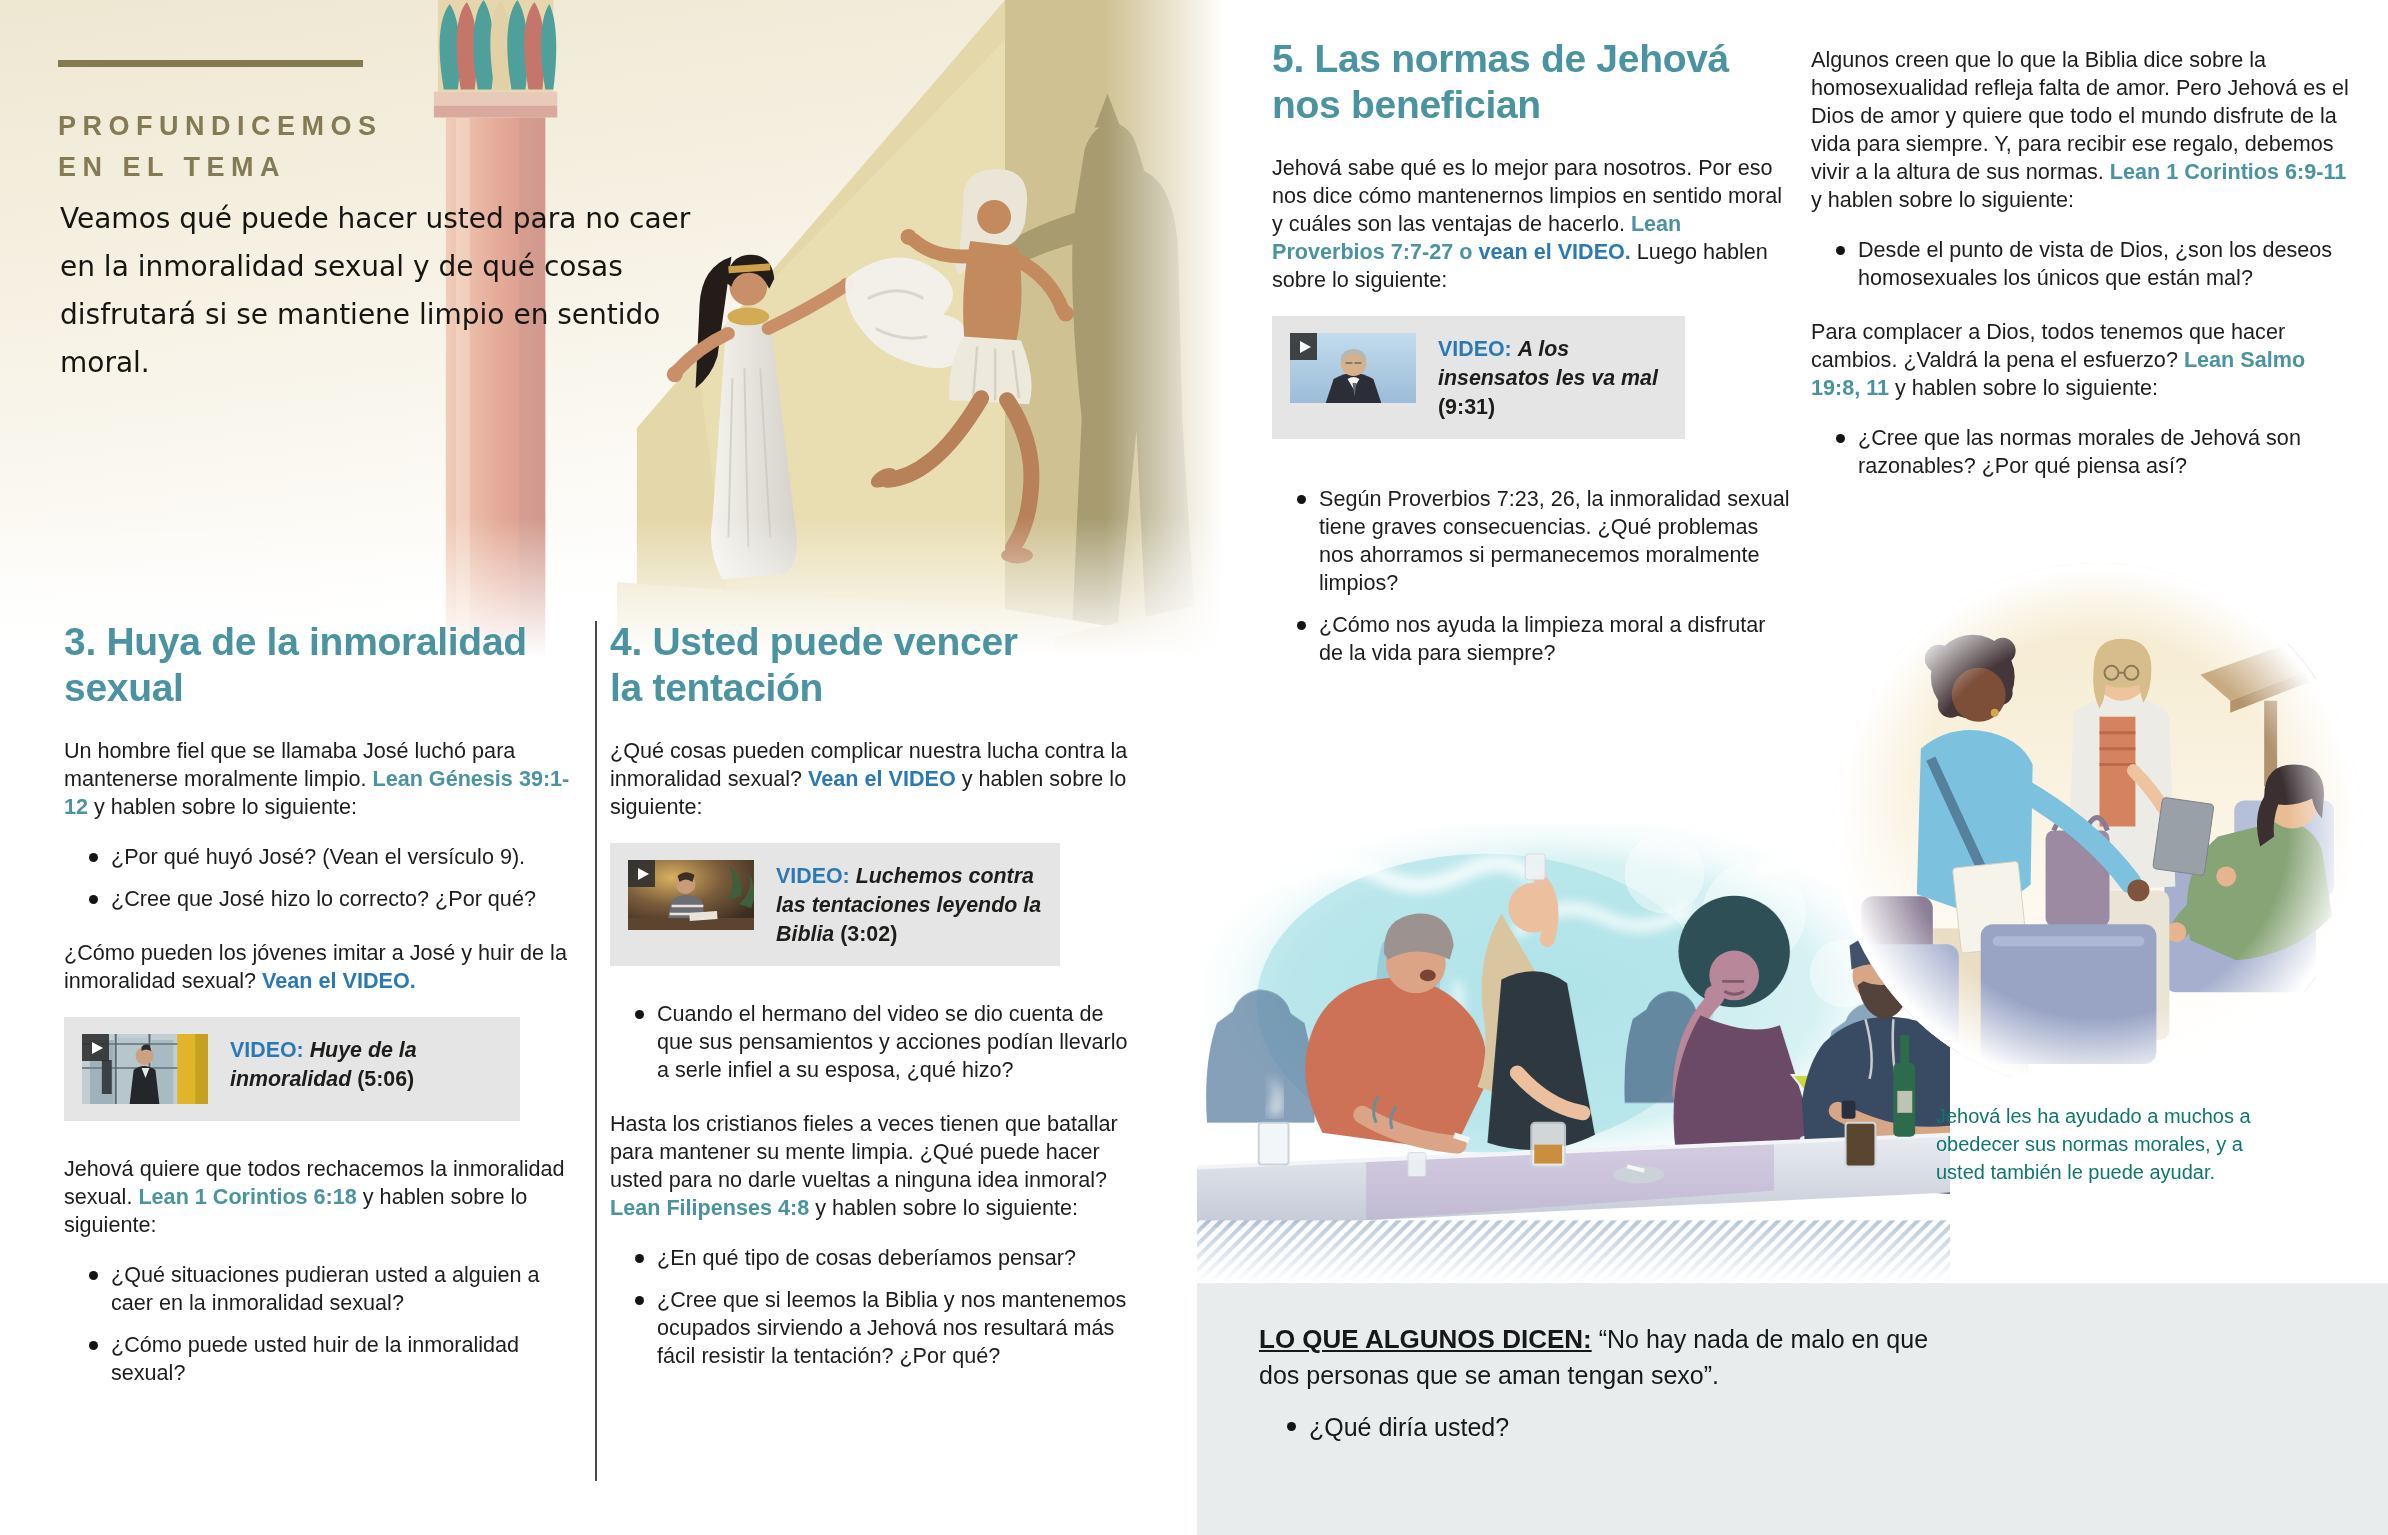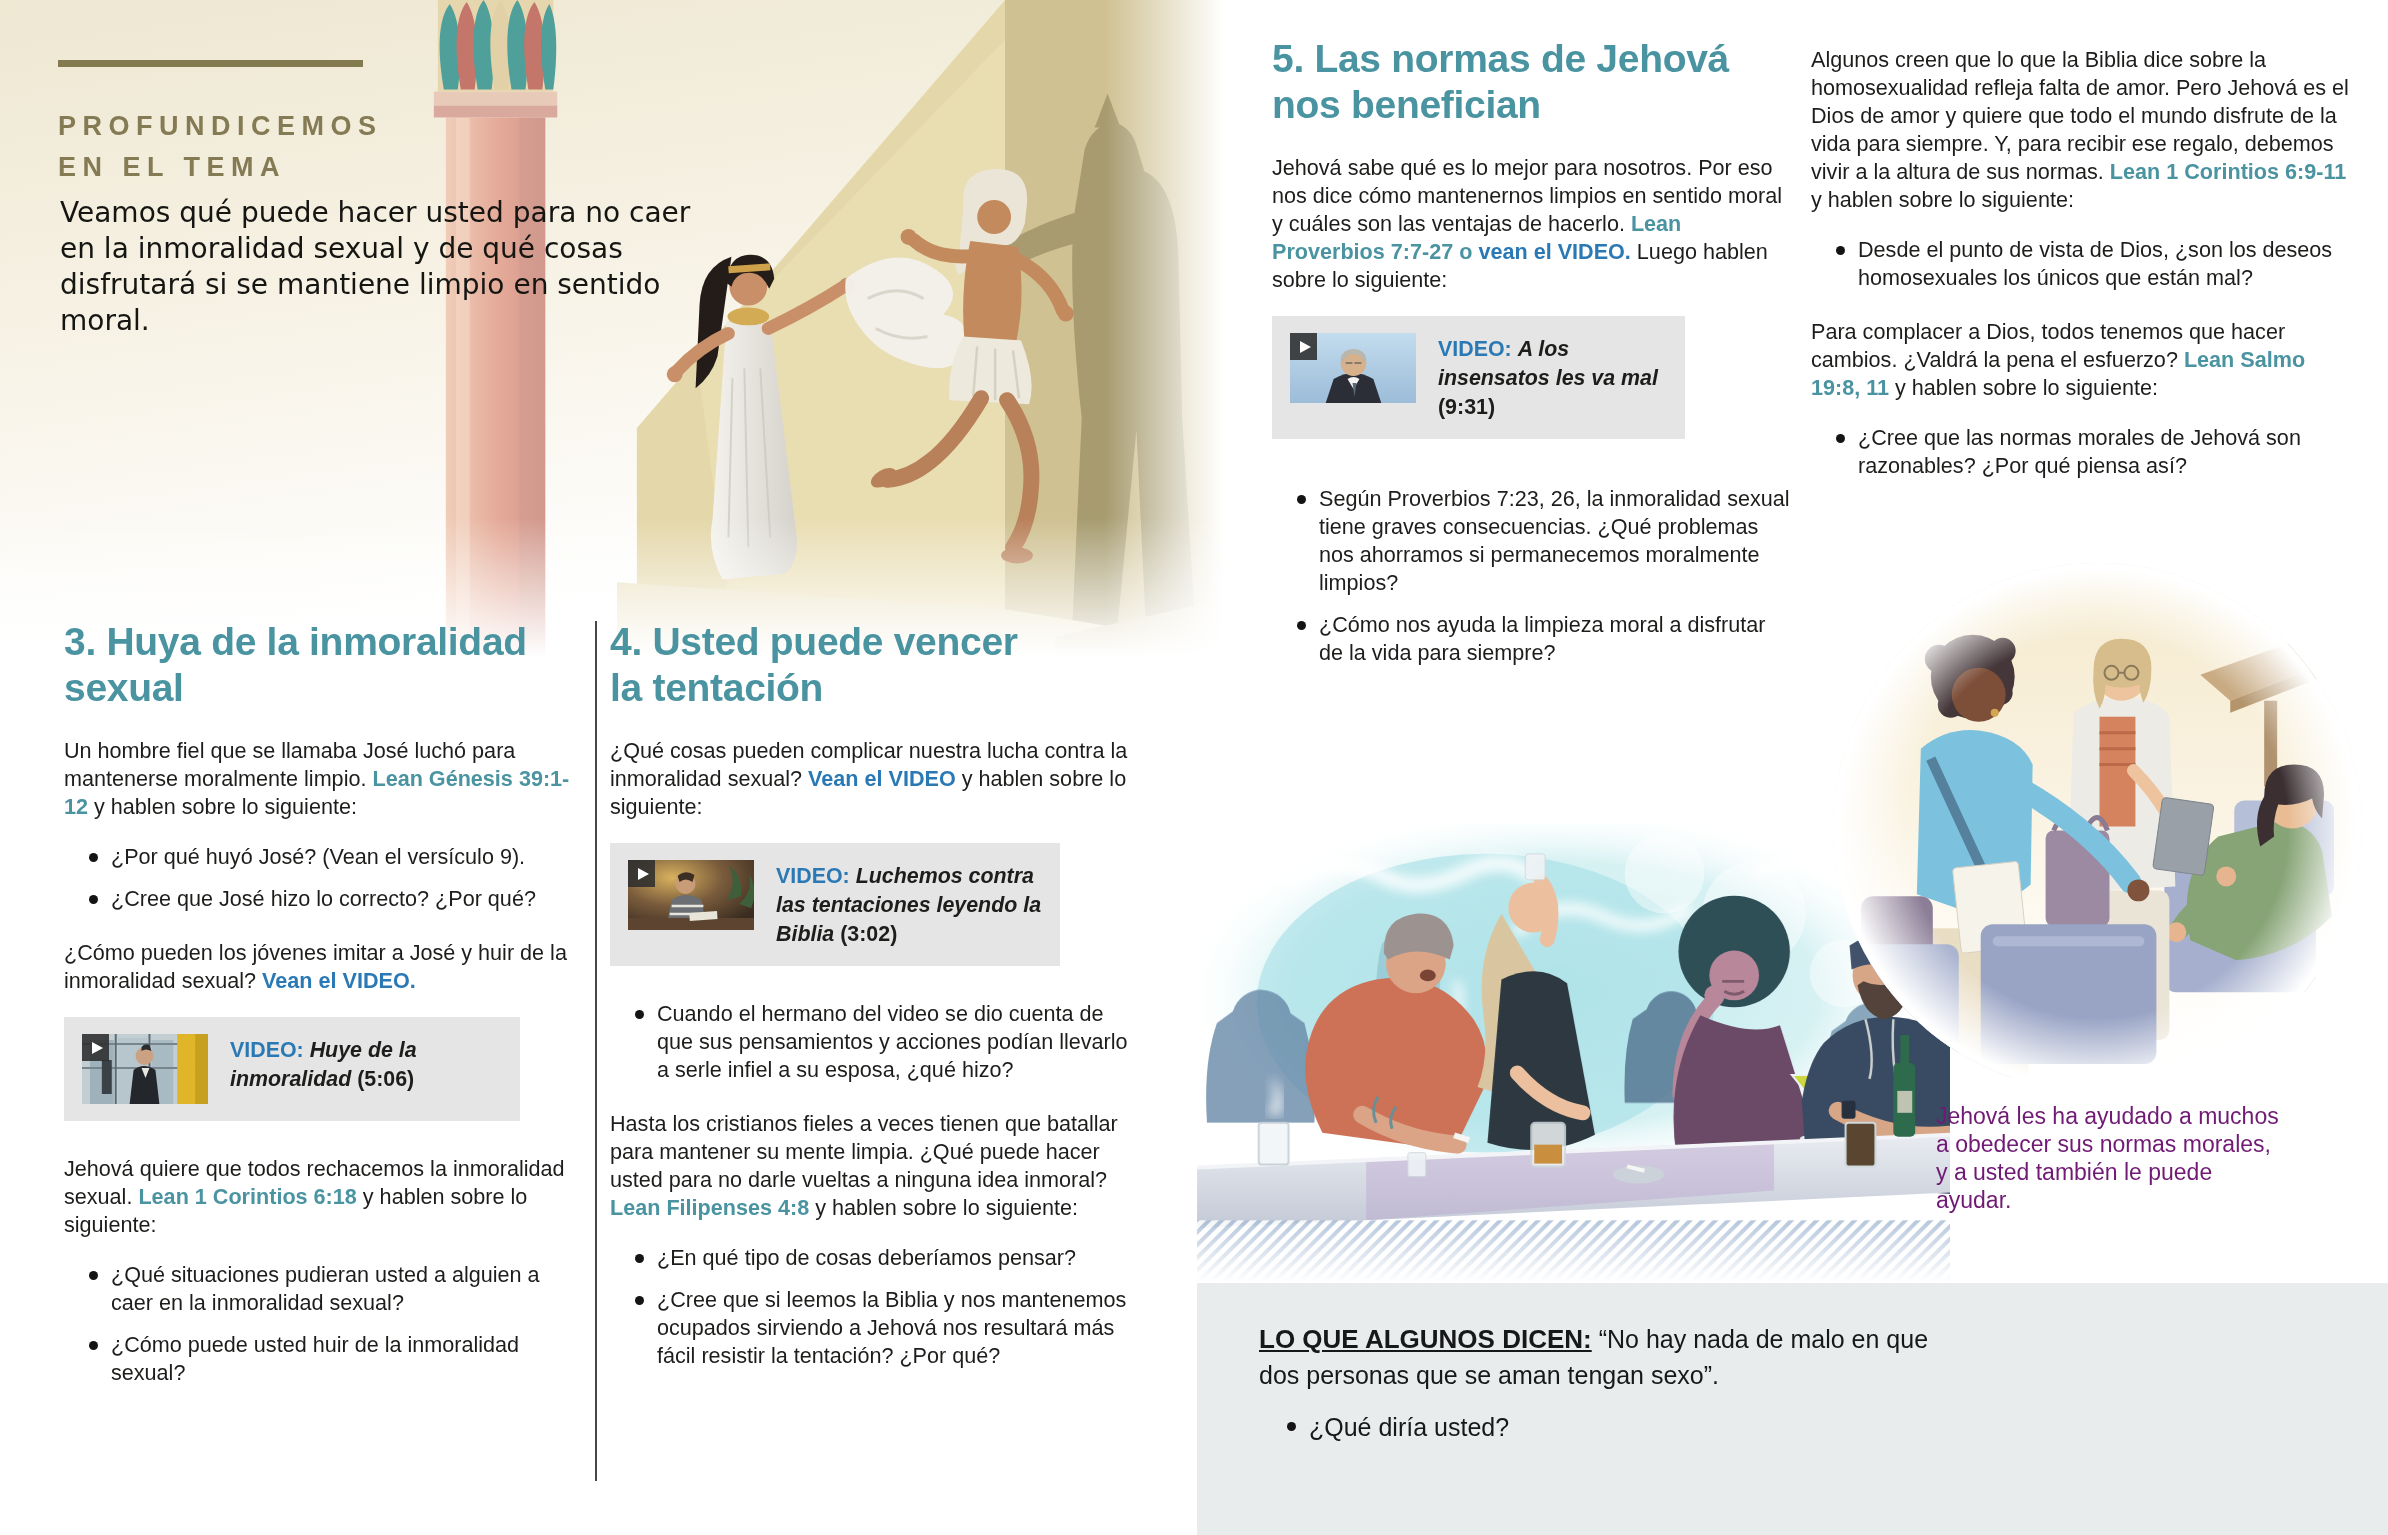--- a/index.html
+++ b/index.html
@@ -12,21 +12,21 @@
   .bar-illo{position:absolute;left:1197px;top:824px;width:753px;height:458px;}
   .bar-illo svg{display:block;width:100%;height:100%;}
   .circle-illo{position:absolute;left:1833px;top:563px;width:529px;height:529px;border-radius:50%;overflow:hidden;}
   .circle-illo svg{display:block;width:100%;height:100%;}
 
   
   .kicker-rule{position:absolute;left:58px;top:60px;width:305px;height:7px;background:#847a50;}
   .kicker{position:absolute;left:58px;top:88px;width:299px;font-size:27px;font-weight:bold;
           letter-spacing:6.5px;line-height:41px;color:#847a53;}
   .intro{position:absolute;left:60px;top:195px;width:652px;font-family:"DejaVu Sans","Liberation Sans",sans-serif;
-         font-size:28px;line-height:36px;color:#151512;}
+         font-size:28px;line-height:48px;color:#151512;}
 
   
   .col{position:absolute;font-size:21.6px;line-height:28px;}
   .col3{left:64px;top:619px;width:521px;}
   .col4{left:610px;top:619px;width:529px;}
   .col5{left:1272px;top:36px;width:521px;}
   .colD{left:1811px;top:46px;width:545px;}
   .divider{position:absolute;left:595px;top:621px;width:2px;height:860px;background:#474747;}
 
   .sec-title{font-size:39px;font-weight:bold;color:#4a93a1;line-height:46px;margin:0 0 26px;letter-spacing:-0.3px;}
@@ -54,21 +54,21 @@
                border-bottom:6.5px solid transparent;margin-left:3px;}
   .video-label{margin-left:22px;font-size:21.4px;line-height:29px;padding-top:2px;}
   .vb3 .video-label{max-width:241px;}
   .vb4 .video-label{max-width:330px;}
   .vb5 .video-label{max-width:265px;}
   .vl{color:#2a79b5;font-weight:bold;}
   .vt{font-weight:bold;font-style:italic;}
   .vd{font-weight:bold;}
 
   
-  .caption{position:absolute;left:1936px;top:1102px;width:350px;font-size:23px;line-height:28px;color:#701a75;}
+  .caption{position:absolute;left:1936px;top:1102px;width:350px;font-size:20px;line-height:28px;color:#0f766e;}
   .graybox{position:absolute;left:1197px;top:1283px;width:1191px;height:253px;background:#e9eced;
            box-sizing:border-box;padding:38px 0 0 62px;font-size:25px;line-height:36px;color:#17181a;}
   .graybox .line{width:697px;}
   .gb-label{font-weight:bold;font-size:26px;text-decoration:underline;}
   .graybox .bullets{margin-top:16px;}
   .graybox .bullets li{padding-left:50px;margin-bottom:0;}
   .graybox .bullets li::before{left:28px;top:13px;}
 </style>
 </head>
 <body>

